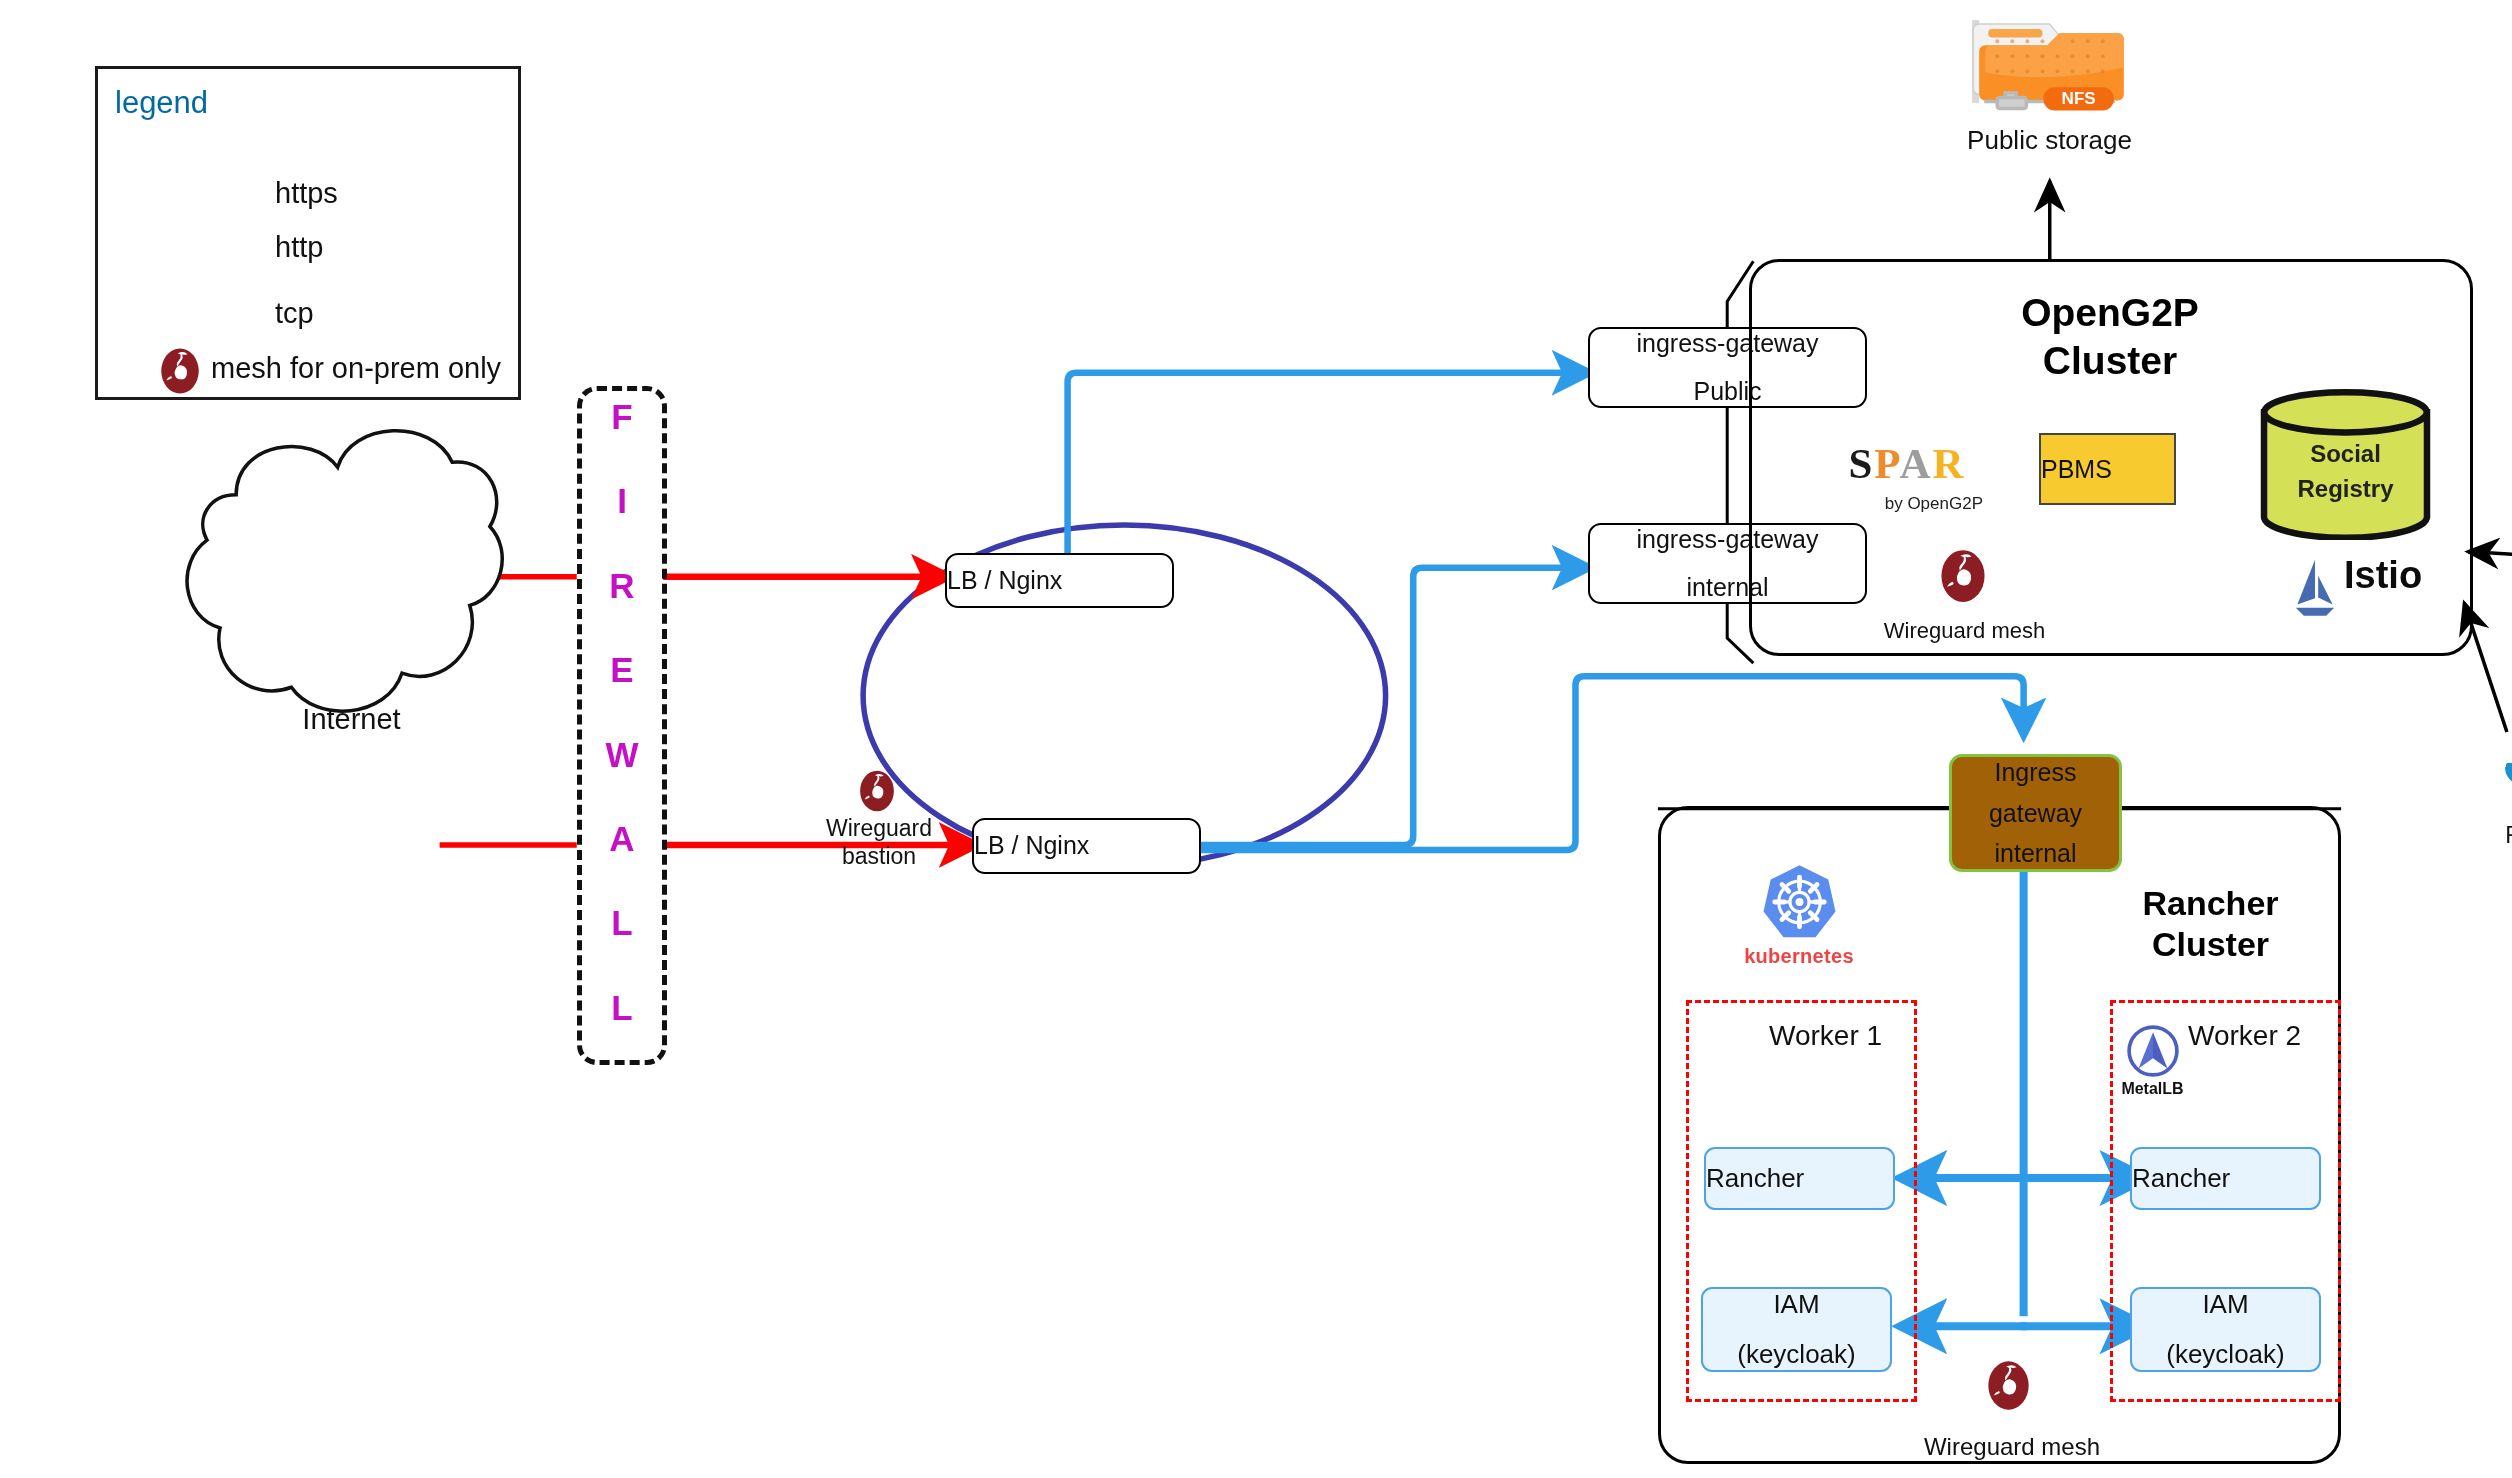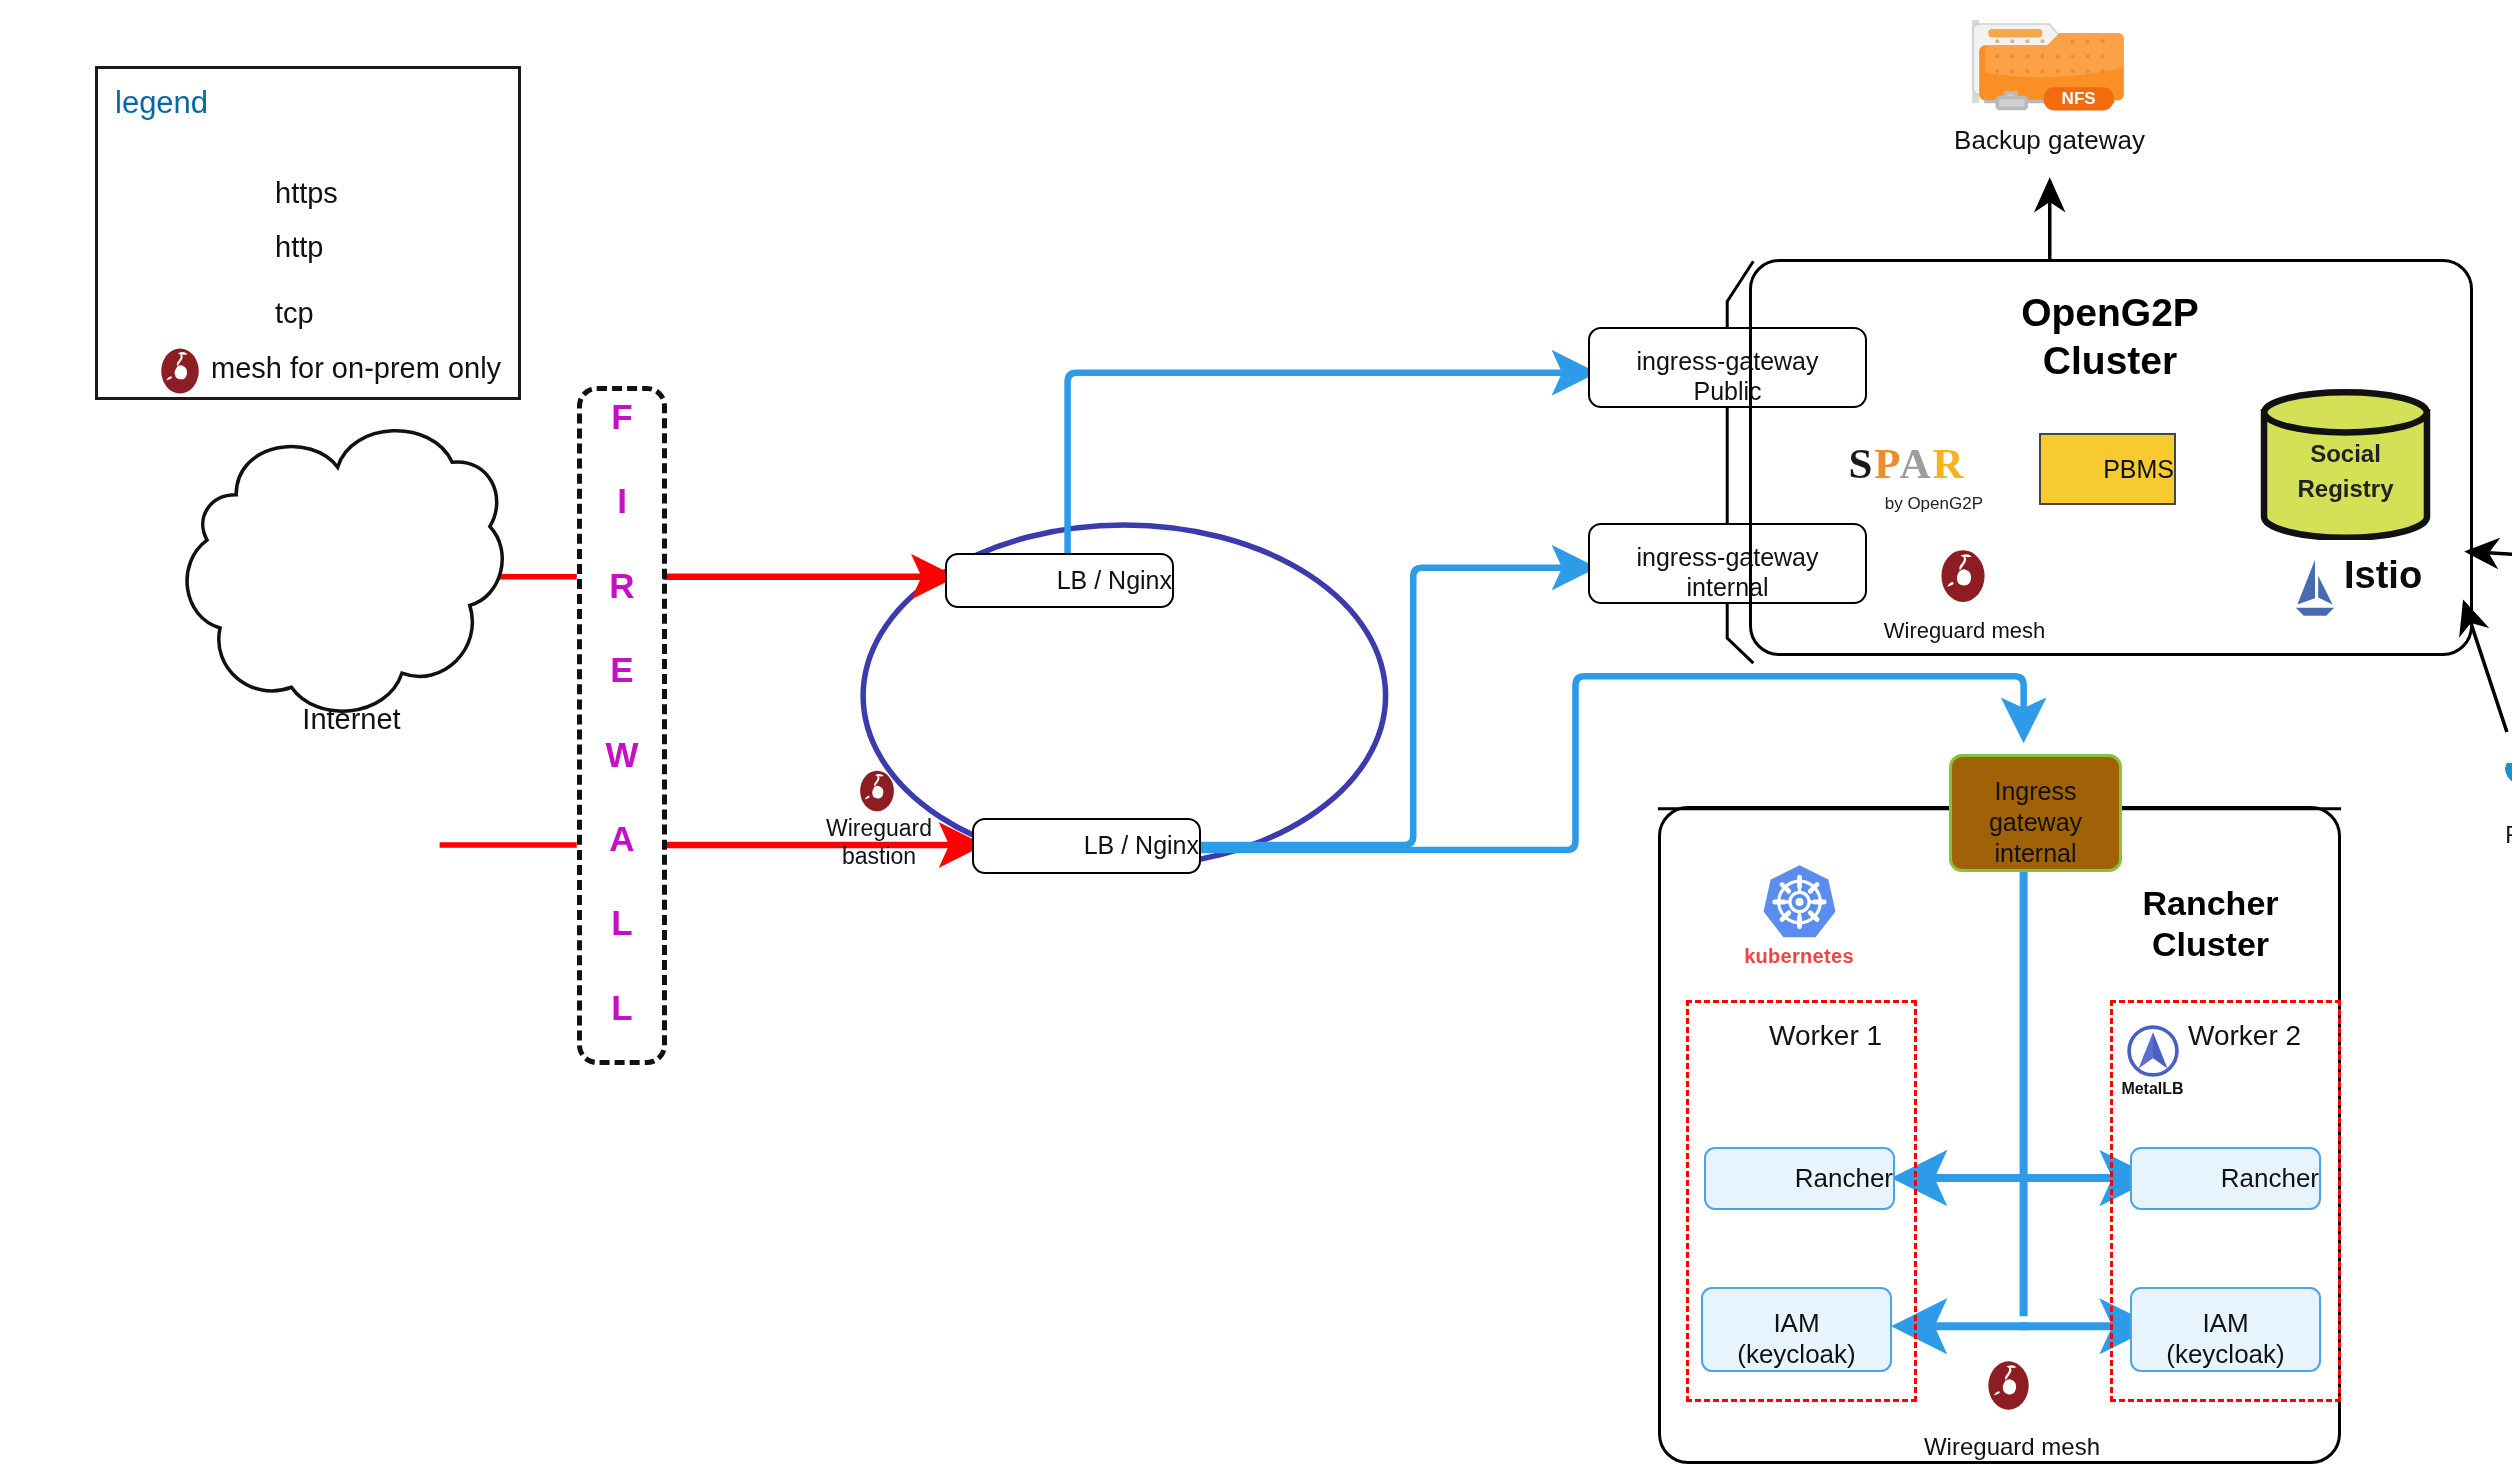--- a/index.html
+++ b/index.html
@@ -1,20 +1,20 @@
 <!DOCTYPE html>
 <html style="font-size:8px"><head>
 <meta charset="utf-8">
 <title>OpenG2P Deployment Architecture</title>
 <style>
   html,body{margin:0;padding:0;background:#ffffff;}
   body{font-family:"Liberation Sans",sans-serif;}
   #stage{position:relative;width:2732px;height:1478px;background:#fff;overflow:hidden;}
   #wires{position:absolute;left:0;top:0;width:2732px;height:1478px;pointer-events:none;}
-  .node{position:absolute;box-sizing:border-box;display:flex;align-items:center;justify-content:flex-end;text-align:center;}
+  .node{position:absolute;box-sizing:border-box;display:flex;align-items:center;justify-content:space-between;text-align:center;}
   .rbox{background:#fff;border:2.5px solid #000;border-radius:13px;font-size:25px;color:#111;line-height:1.18;}
   .legendbox{border:3px solid #1a1a1a;background:#fff;}
   .lgtitle{position:absolute;font-size:31px;color:#0369a1;}
   .lglabel{position:absolute;font-size:29px;color:#111;}
   .clusterbox{border:3px solid #000;border-radius:30px;background:transparent;}
   .clustertitle{position:absolute;font-weight:bold;font-size:39px;color:#000;line-height:1.22;text-align:center;}
   .workerbox{border:3px dashed #ff0000;background:transparent;}
   .workerlabel{position:absolute;font-size:28px;color:#111;}
   .podbox{background:#E8F4FD;border:2.5px solid #4DA3E8;border-radius:11px;font-size:26px;color:#111;line-height:1.2;}
   .gwbox{background:#a16207;border:3px solid #82C341;border-radius:13px;font-size:25px;color:#111;line-height:1.24;}
@@ -243,21 +243,21 @@
           <circle cx="306" cy="120" r="4"></circle>
       </g>
       <g stroke="#b9b9b9" stroke-width="7" fill="#cfcfcf">
         <line x1="70" y1="180" x2="330" y2="180"></line>
         <rect x="112" y="163" width="22" height="20"></rect>
         <rect x="96" y="172" width="58" height="22" rx="5"></rect>
       </g>
       <rect x="188" y="152" width="140" height="46" rx="22" fill="#F26B0F"></rect>
       <text x="258" y="185" font-family="Liberation Sans, sans-serif" font-size="34" font-weight="bold" fill="#ffffff" text-anchor="middle">NFS</text>
     </svg>
-    <div class="iconlabel" style="font-size:26px;">Backup gateway</div>
+    <div class="iconlabel" style="font-size:26px;">Public storage</div>
   </div>
 
   <div class="dockerwrap" style="left:2472px;top:719px;width:151px;">
     <svg width="100" height="70" viewBox="0 0 200 140">
       <g fill="#1D91D0">
         <rect x="60" y="26" width="30" height="26" rx="2"></rect>
         <rect x="60" y="58" width="30" height="26" rx="2"></rect>
         <rect x="28" y="58" width="28" height="26" rx="2"></rect>
         <rect x="94" y="58" width="30" height="26" rx="2"></rect>
         <rect x="16" y="88" width="116" height="22" rx="3"></rect>

